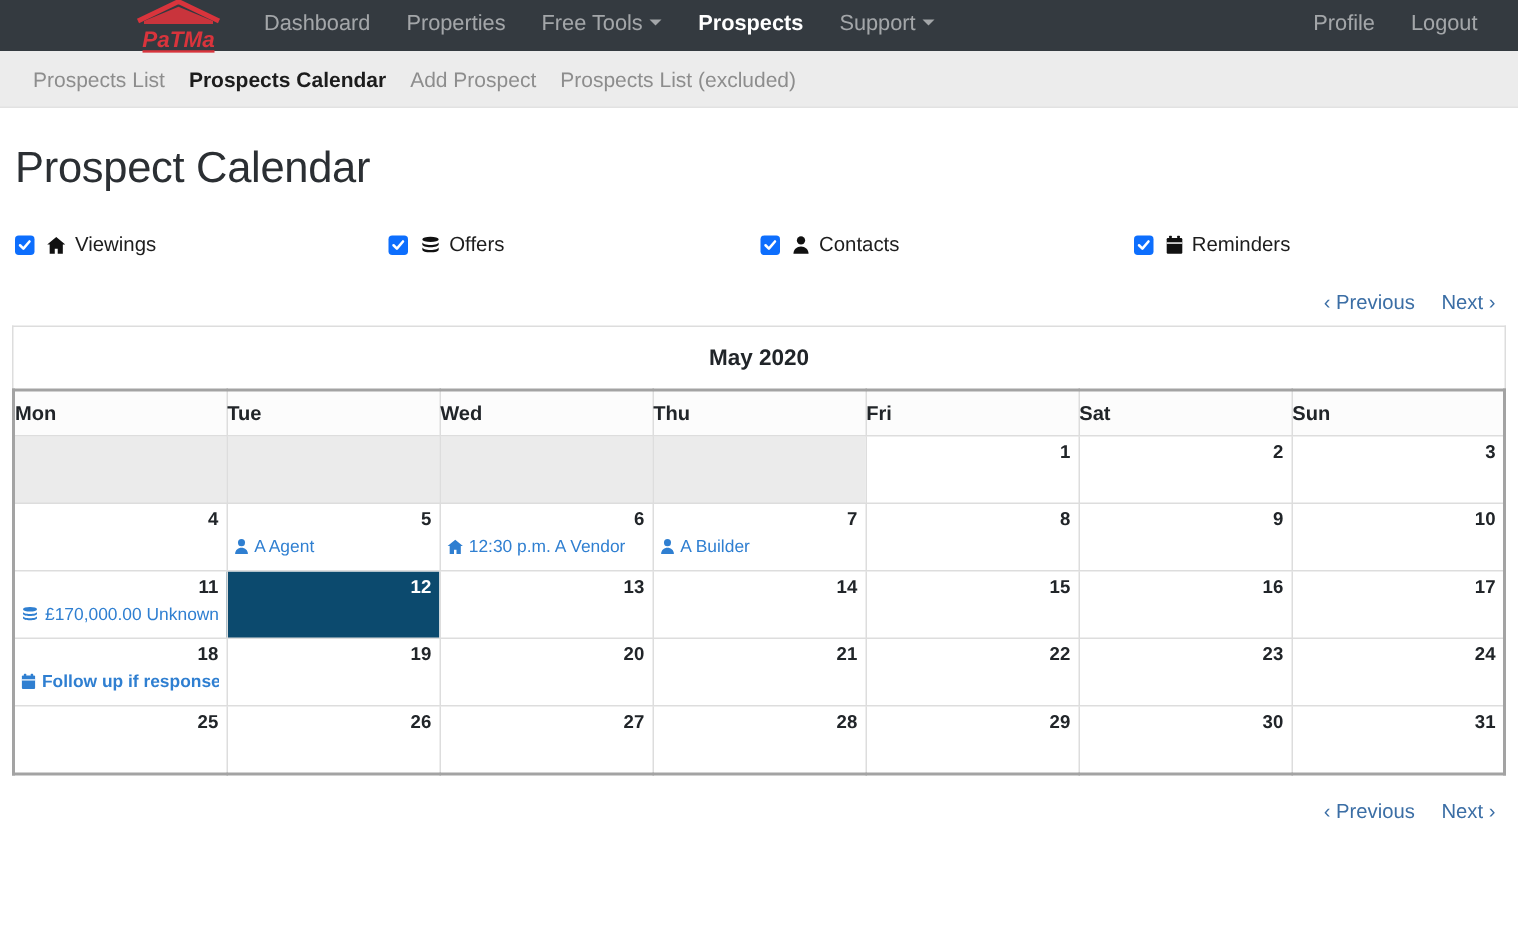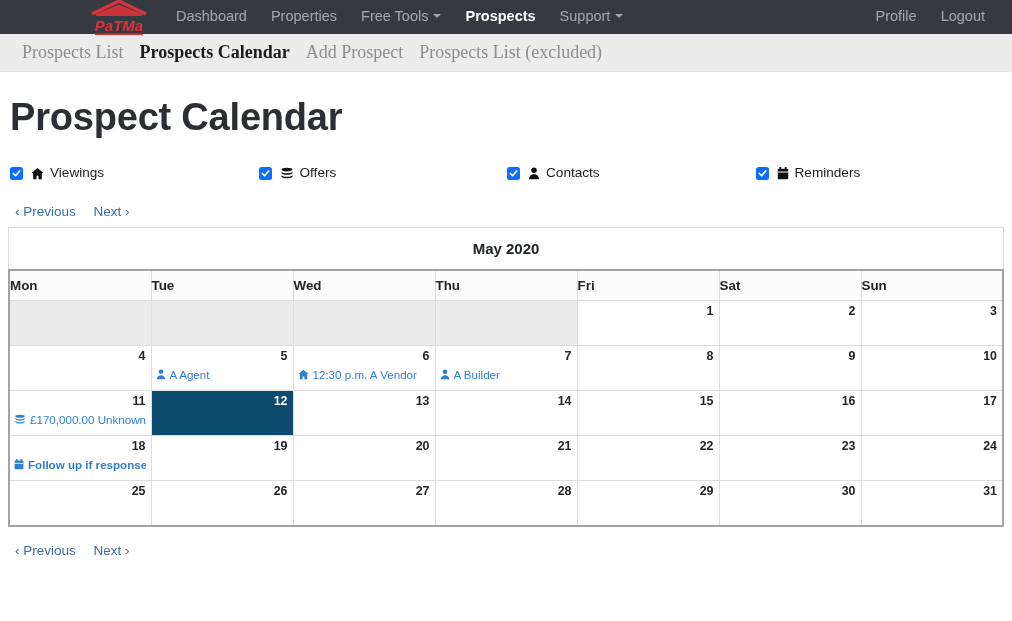--- a/index.html
+++ b/index.html
@@ -64,34 +64,33 @@
   
   .subnav {
     height: 38px;
     background: #ececec;
     display: flex;
     align-items: center;
     padding-left: 22px;
     border-bottom: 1px solid #e2e2e2;
   }
   .subnav a {
-    font-size: 18px;
+    font-size: 14px;
     color: #8d8d8d;
     text-decoration: none;
     margin-right: 16px;
     white-space: nowrap;
-    font-family: Liberation Serif, serif;
   }
   .subnav a.active { color: #1c1c1c; font-weight: bold; }
 
   
   .page { padding: 0 8px; }
   .page-title {
-    font-size: 38px;
-    font-weight: bold;
+    font-size: 29px;
+    font-weight: normal;
     color: #2b2f33;
     padding: 24px 0 0 2px;
     letter-spacing: -0.2px;
   }
 
   
   .filters {
     display: flex;
     margin-top: 26px;
     padding-left: 2px;
@@ -117,21 +116,21 @@
   .filter .ficon {
     margin-right: 6px;
     display: inline-flex;
     align-items: center;
     color: #111;
   }
   .filter .flabel { color: #1d1d1d; }
 
   
   .cal-nav {
-    text-align: left;
+    text-align: right;
     margin-top: 24px;
     margin-bottom: 8px;
     font-size: 13.5px;
   }
   .cal-nav a {
     color: #3b6ea5;
     text-decoration: none;
     margin: 0 7px;
   }
   .cal-nav.bottom { margin-top: 16px; }

